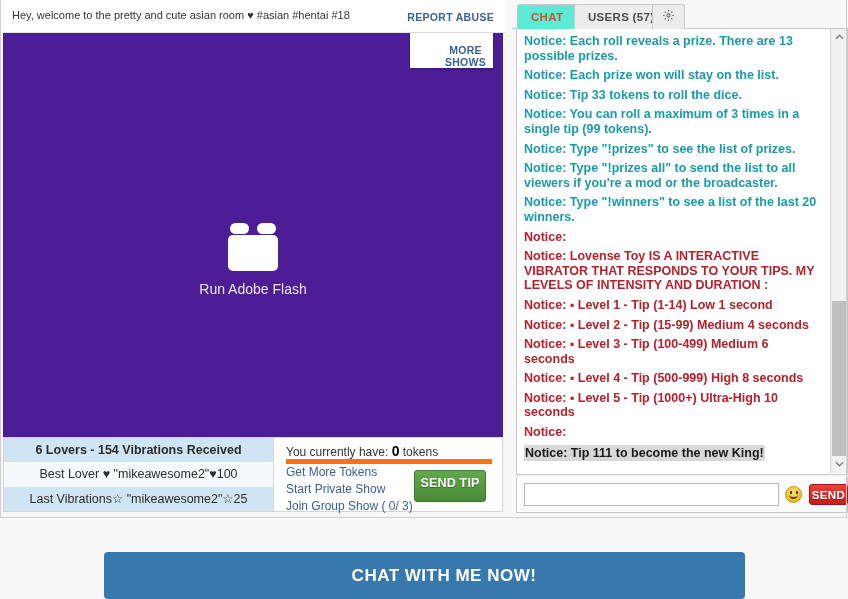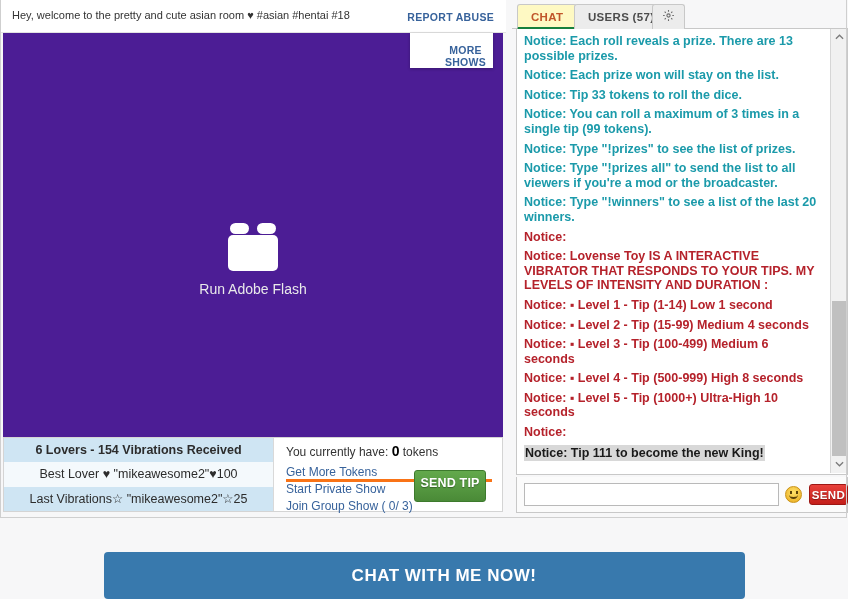--- a/index.html
+++ b/index.html
@@ -148,22 +148,22 @@
 
   #tip-block {
     position: absolute;
     left: 271px; top: 0;
     right: 0; bottom: 0;
   }
   #token-line {
     position: absolute;
     left: 11px; top: 5px;
     width: 206px;
-    padding-bottom: 20px;
-    border-bottom: 3px solid #f97316;
+    padding-bottom: 0;
+    border-bottom: 5px solid #f97316;
     font-size: 12px;
     color: #333;
     white-space: nowrap;
   }
   #token-count {
     font-weight: bold;
     font-size: 14px;
     color: #000;
   }
   .tip-link {
@@ -221,23 +221,23 @@
     letter-spacing: .3px;
     border: 1px solid #c8c8c8;
     border-bottom: none;
     border-radius: 3px 3px 0 0;
     background: #ececec;
     color: #4c4c4c;
     cursor: pointer;
     box-sizing: border-box;
   }
   .tab.active {
-    background: #fef9c3;
+    background: #5eead4;
     color: #c0562a;
-    border-bottom: 3px solid #15803d;
+    border-bottom: 1px solid #15803d;
     height: 26px;
   }
   #tab-chat  { left: 5px; }
   #tab-users { left: 62px; }
   #tab-settings {
     left: 140px;
     padding: 0 9px;
     line-height: 23px;
   }
   #gear-icon svg { display: block; margin-top: 4px; }

